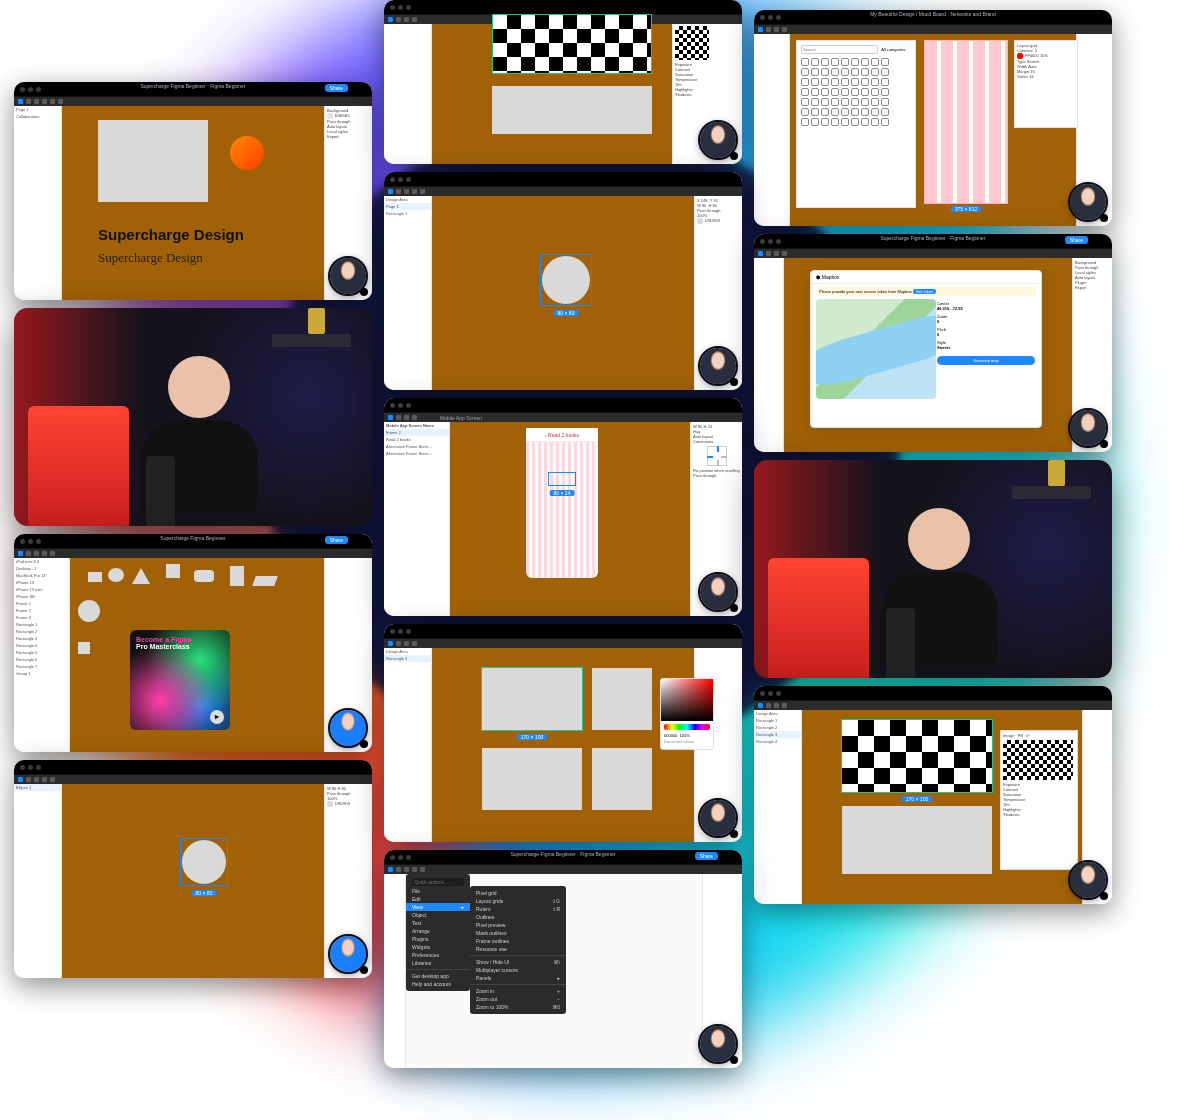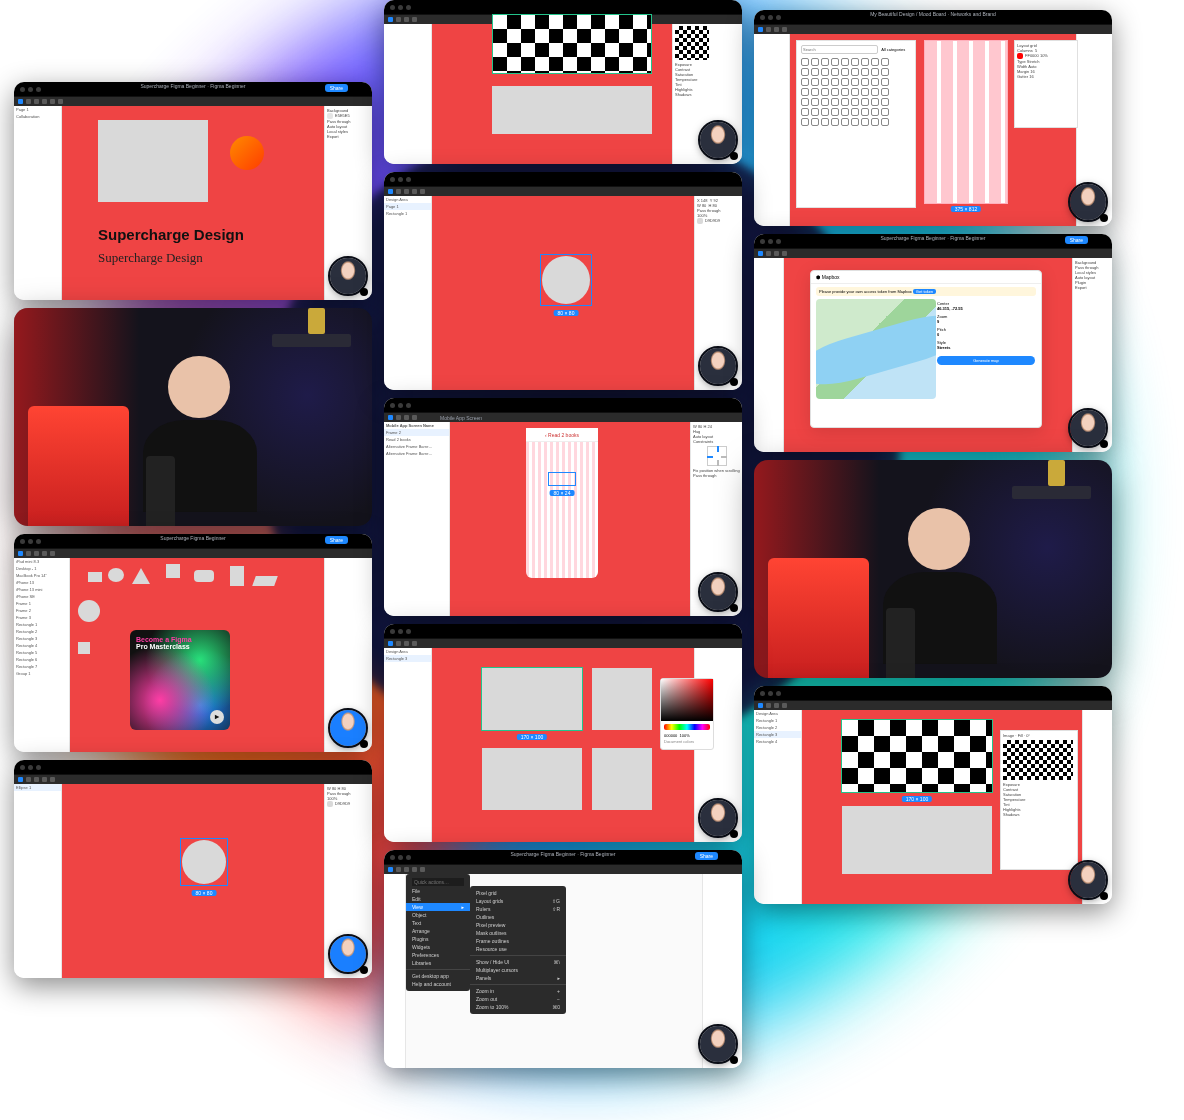--- a/index.html
+++ b/index.html
@@ -22,21 +22,21 @@
   .title-center{position:absolute;left:50%;transform:translateX(-50%);top:1px;color:#aeb3bc;font-size:5px;white-space:nowrap}
   .share{position:absolute;right:24px;top:2px;background:#1e88ff;color:#fff;font-size:5px;padding:1px 5px;border-radius:3px}
 
   
   .toolbar{height:10px;background:#2b2b2b;border-top:1px solid #111;display:flex;align-items:center;gap:3px;padding:0 4px}
   .toolbar i{width:5px;height:5px;border-radius:1px;background:#5a5a5a;display:inline-block}
   .toolbar i.on{background:#1e88ff}
 
   .body3{display:flex;height:calc(100% - 24px)}
   .sidebar{width:48px;background:#fff;border-right:1px solid #e6e6e6}
-  .canvas{flex:1;background:#ef4444;position:relative}
+  .canvas{flex:1;background:#a16207;position:relative}
   .rpanel{width:48px;background:#fff;border-left:1px solid #e6e6e6;font-size:4px;color:#444;padding:2px}
   .side-row{font-size:4px;color:#555;padding:1px 2px;white-space:nowrap}
   .side-sel{background:#e8f2ff}
   .swatch{display:inline-block;width:6px;height:6px;border-radius:2px;vertical-align:middle;margin-right:2px}
 
   
   .pip{position:absolute;right:6px;bottom:6px;width:36px;height:36px;border-radius:50%;
     background:radial-gradient(ellipse at 50% 35%,#f3d1bf 0 22%,#c99a7d 25%,#2a2f3d 30% 100%);
     outline:2px solid #0a0d16;box-shadow:0 2px 8px rgba(0,0,0,.5)}
   .pip + .dot{position:absolute;right:4px;bottom:4px;width:8px;height:8px;border-radius:50%;background:#000}

